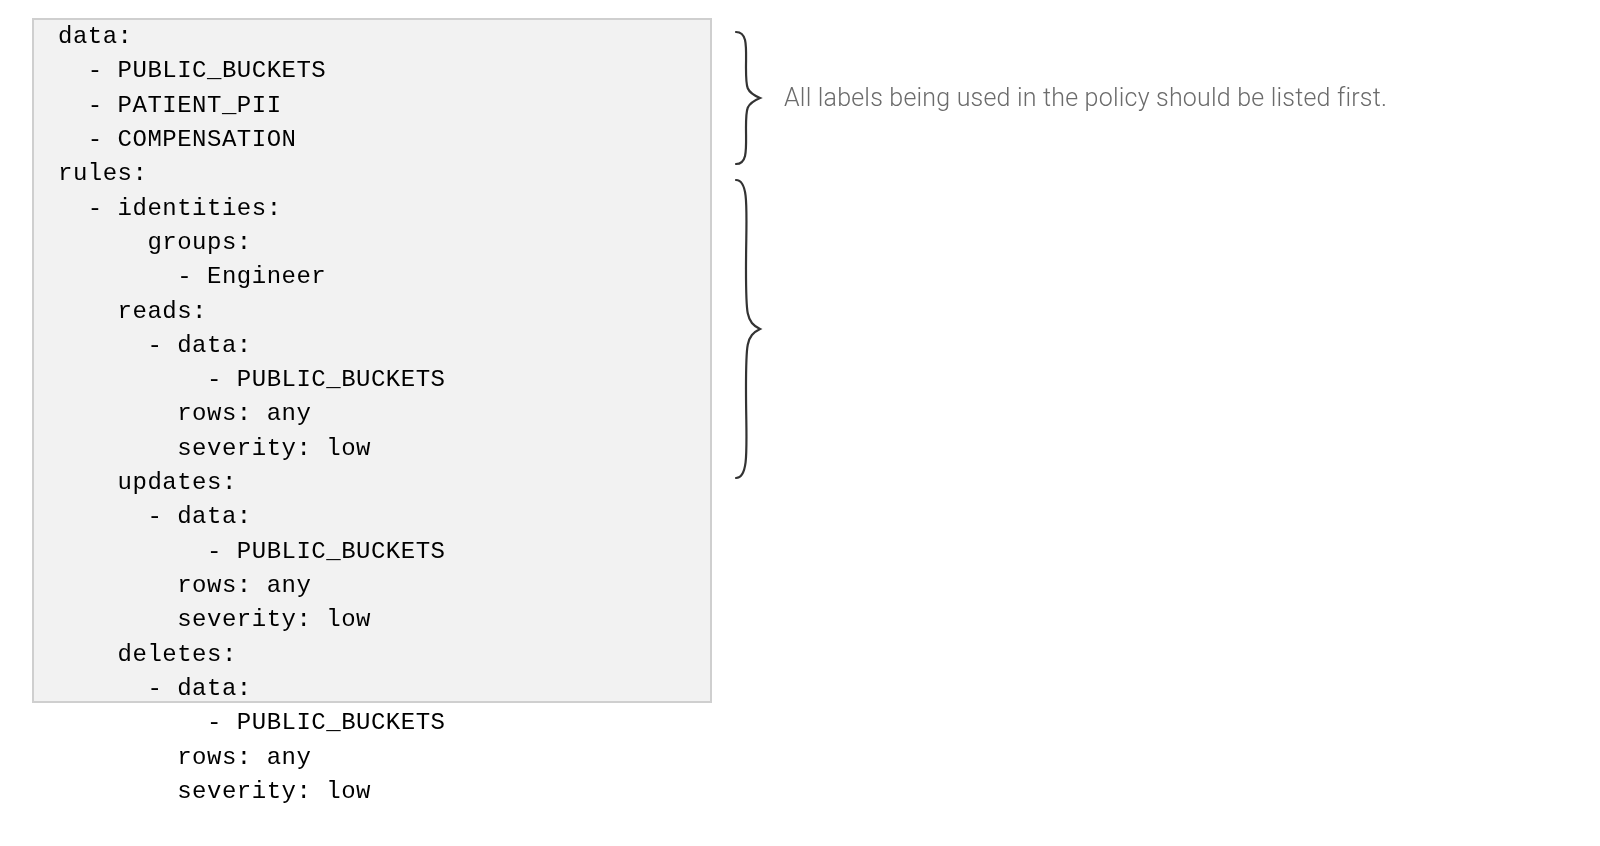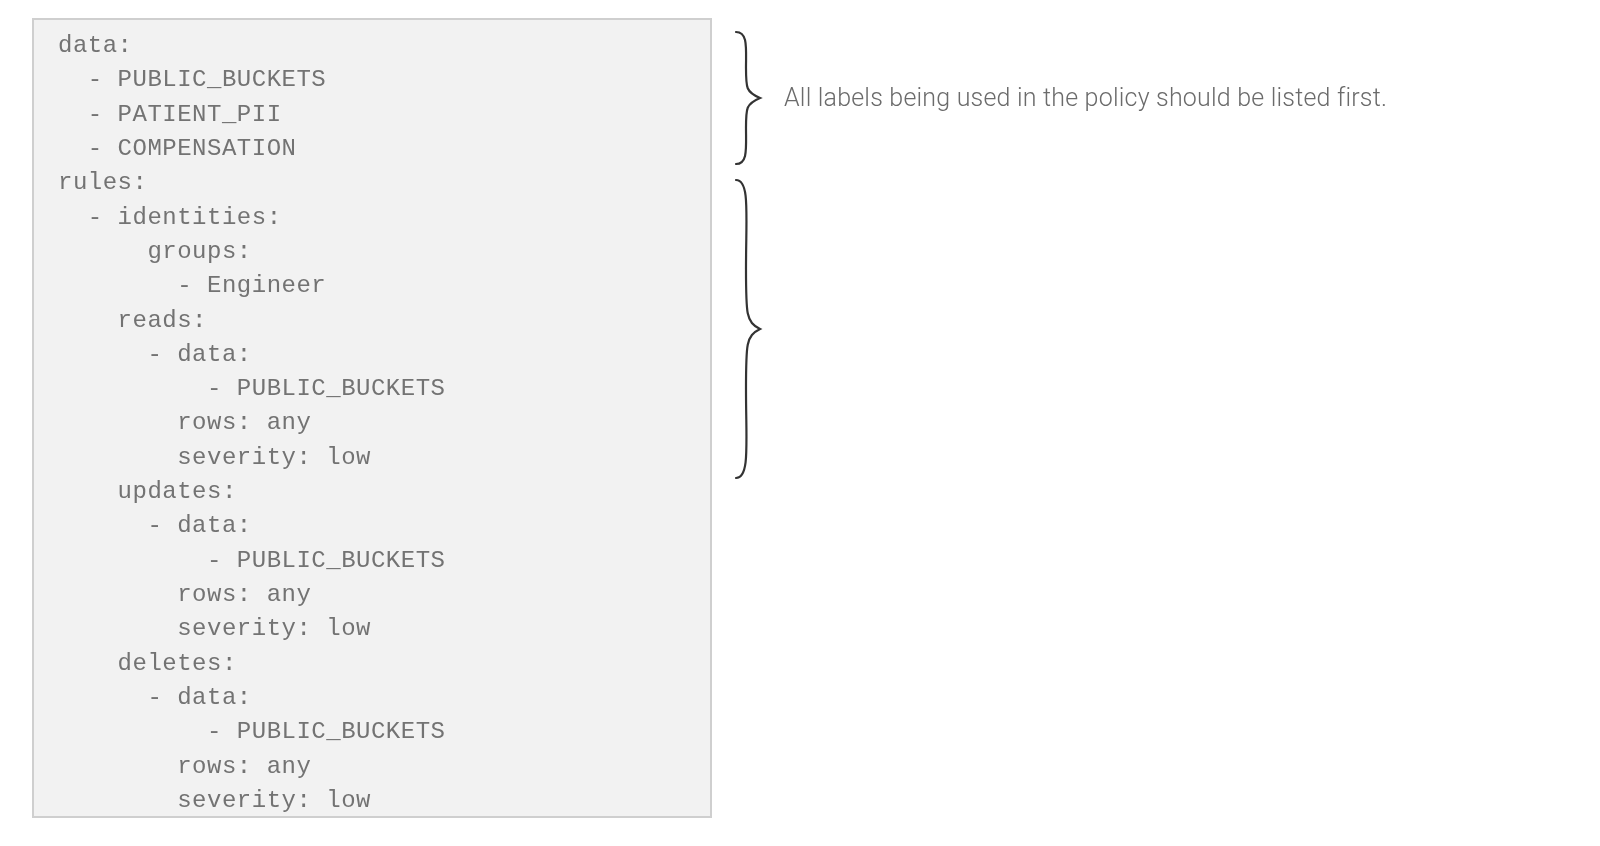--- a/index.html
+++ b/index.html
@@ -16,27 +16,27 @@
       overflow: hidden;
     }
     .container {
       display: flex;
       align-items: flex-start;
       gap: 18px;
     }
     .code-box {
       background: #f2f2f2;
       border: 2px solid #cfcfcf;
-      padding: 9px 24px;
+      padding: 0 24px;
       width: 680px;
-      height: 800px;
+      height: 685px;
       font-family: "Courier New", Consolas, "Liberation Mono", monospace;
       font-size: 24px;
       line-height: 1.43;
-      color: #737373;
+      color: #000000;
       white-space: pre;
       letter-spacing: 0.5px;
     }
     .braces-column {
       display: flex;
       flex-direction: column;
       align-items: flex-start;
       padding-top: 10px;
     }
     .brace {

